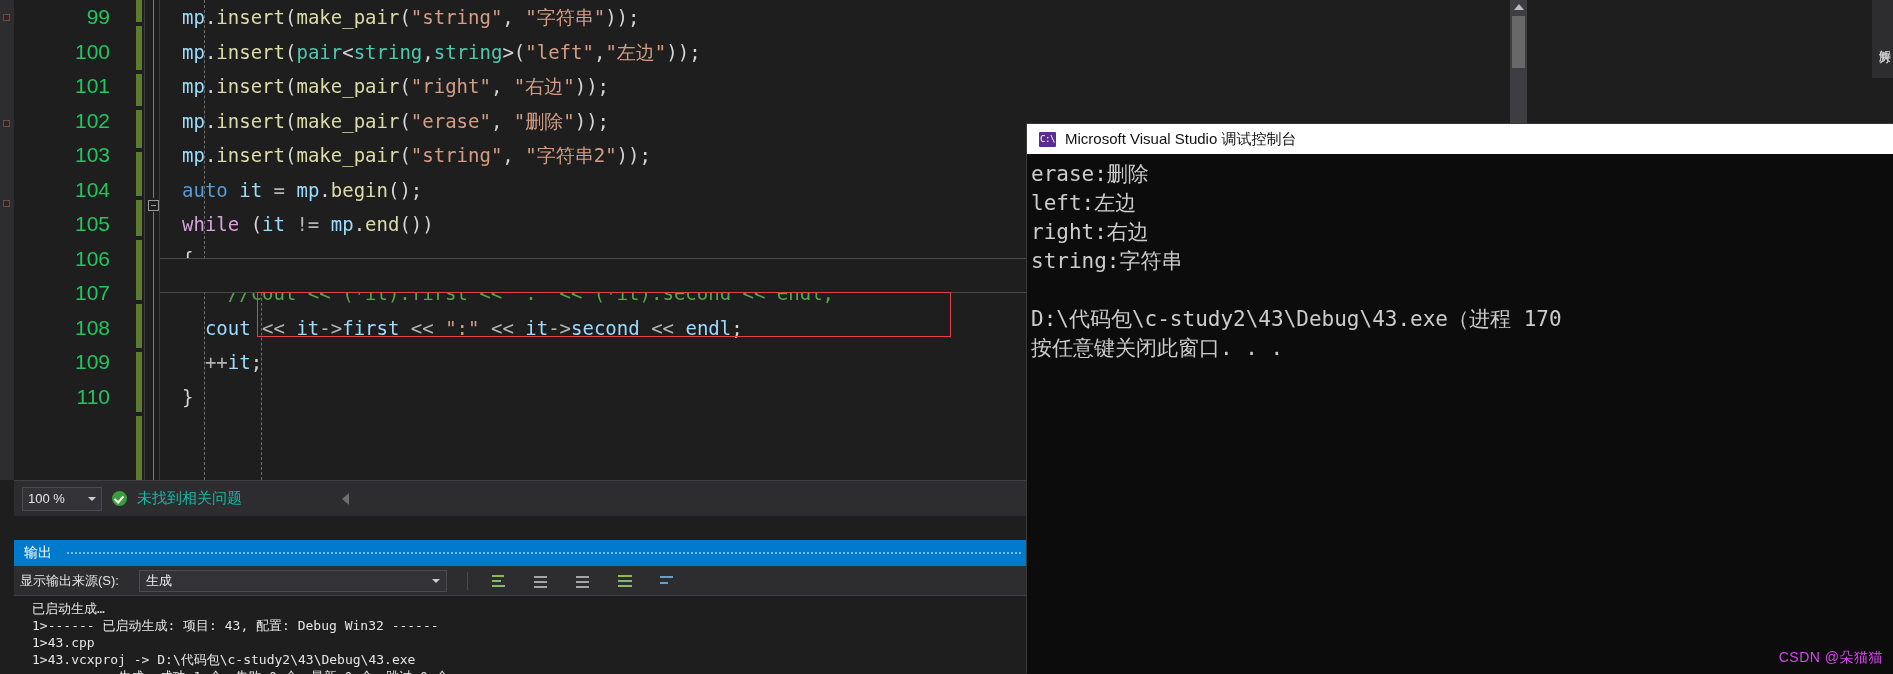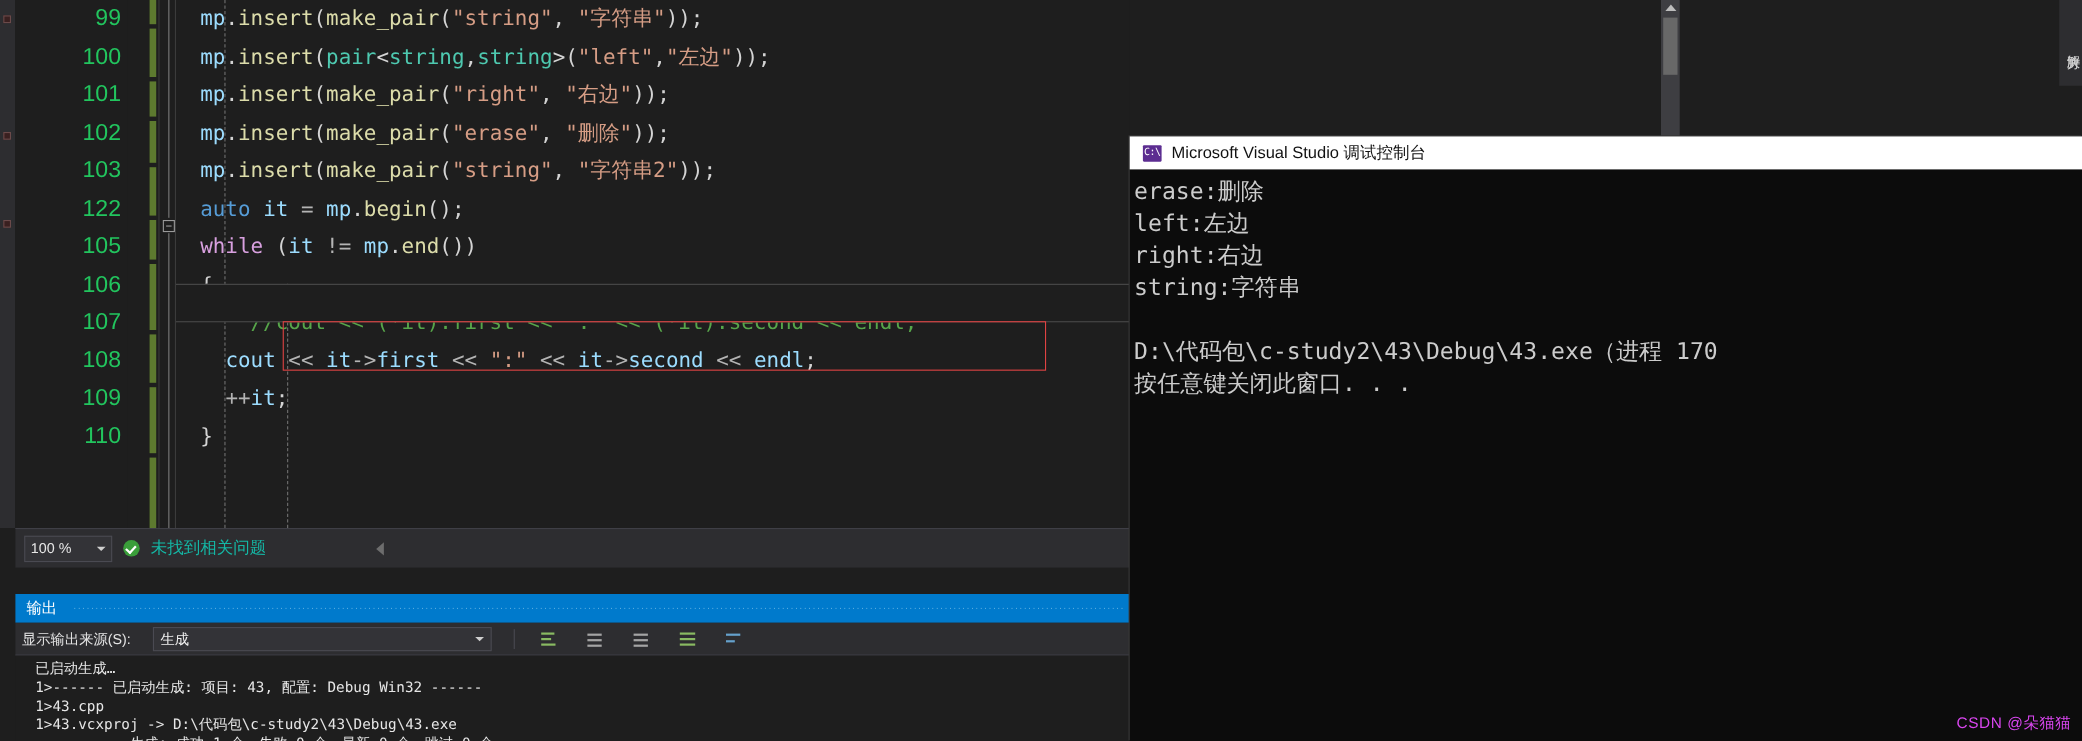--- a/index.html
+++ b/index.html
@@ -237,21 +237,21 @@
 
       <span class="indent-guide" style="left:190px;top:0;height:480px"></span>
       <span class="indent-guide" style="left:247px;top:258px;height:222px"></span>
 
       <div class="code-rows" id="code-rows">
           <div class="row"><span class="ln">99</span><span class="code"><span class="t-var">mp</span><span class="t-punc">.</span><span class="t-fn">insert</span><span class="t-punc">(</span><span class="t-fn">make_pair</span><span class="t-punc">(</span><span class="t-str">"string"</span><span class="t-punc">, </span><span class="t-str">"字符串"</span><span class="t-punc">));</span></span></div>
           <div class="row"><span class="ln">100</span><span class="code"><span class="t-var">mp</span><span class="t-punc">.</span><span class="t-fn">insert</span><span class="t-punc">(</span><span class="t-type">pair</span><span class="t-punc">&lt;</span><span class="t-type">string</span><span class="t-punc">,</span><span class="t-type">string</span><span class="t-punc">&gt;(</span><span class="t-str">"left"</span><span class="t-punc">,</span><span class="t-str">"左边"</span><span class="t-punc">));</span></span></div>
           <div class="row"><span class="ln">101</span><span class="code"><span class="t-var">mp</span><span class="t-punc">.</span><span class="t-fn">insert</span><span class="t-punc">(</span><span class="t-fn">make_pair</span><span class="t-punc">(</span><span class="t-str">"right"</span><span class="t-punc">, </span><span class="t-str">"右边"</span><span class="t-punc">));</span></span></div>
           <div class="row"><span class="ln">102</span><span class="code"><span class="t-var">mp</span><span class="t-punc">.</span><span class="t-fn">insert</span><span class="t-punc">(</span><span class="t-fn">make_pair</span><span class="t-punc">(</span><span class="t-str">"erase"</span><span class="t-punc">, </span><span class="t-str">"删除"</span><span class="t-punc">));</span></span></div>
           <div class="row"><span class="ln">103</span><span class="code"><span class="t-var">mp</span><span class="t-punc">.</span><span class="t-fn">insert</span><span class="t-punc">(</span><span class="t-fn">make_pair</span><span class="t-punc">(</span><span class="t-str">"string"</span><span class="t-punc">, </span><span class="t-str">"字符串2"</span><span class="t-punc">));</span></span></div>
-          <div class="row"><span class="ln">122</span><span class="code"><span class="t-kw">auto</span><span class="t-punc"> </span><span class="t-var">it</span><span class="t-op"> = </span><span class="t-var">mp</span><span class="t-punc">.</span><span class="t-fn">begin</span><span class="t-punc">();</span></span></div>
+          <div class="row"><span class="ln">104</span><span class="code"><span class="t-kw">auto</span><span class="t-punc"> </span><span class="t-var">it</span><span class="t-op"> = </span><span class="t-var">mp</span><span class="t-punc">.</span><span class="t-fn">begin</span><span class="t-punc">();</span></span></div>
           <div class="row"><span class="ln">105</span><span class="code"><span class="t-kw2">while</span><span class="t-punc"> (</span><span class="t-var">it</span><span class="t-op"> != </span><span class="t-var">mp</span><span class="t-punc">.</span><span class="t-fn">end</span><span class="t-punc">())</span></span></div>
           <div class="row"><span class="ln">106</span><span class="code"><span class="t-punc">{</span></span></div>
           <div class="row"><span class="ln">107</span><span class="code"><span class="t-cmt">    //cout &lt;&lt; (*it).first &lt;&lt; ":" &lt;&lt; (*it).second &lt;&lt; endl;</span></span></div>
           <div class="row"><span class="ln">108</span><span class="code"><span class="t-punc">  </span><span class="t-var">cout</span><span class="t-op"> &lt;&lt; </span><span class="t-var">it</span><span class="t-op">-&gt;</span><span class="t-var">first</span><span class="t-op"> &lt;&lt; </span><span class="t-str">":"</span><span class="t-op"> &lt;&lt; </span><span class="t-var">it</span><span class="t-op">-&gt;</span><span class="t-var">second</span><span class="t-op"> &lt;&lt; </span><span class="t-var">endl</span><span class="t-punc">;</span></span></div>
           <div class="row"><span class="ln">109</span><span class="code"><span class="t-punc">  </span><span class="t-op">++</span><span class="t-var">it</span><span class="t-punc">;</span></span></div>
           <div class="row"><span class="ln">110</span><span class="code"><span class="t-punc">}</span></span></div>
         </div>
 
       <div class="hl-current" style="top:258px"></div>
 

